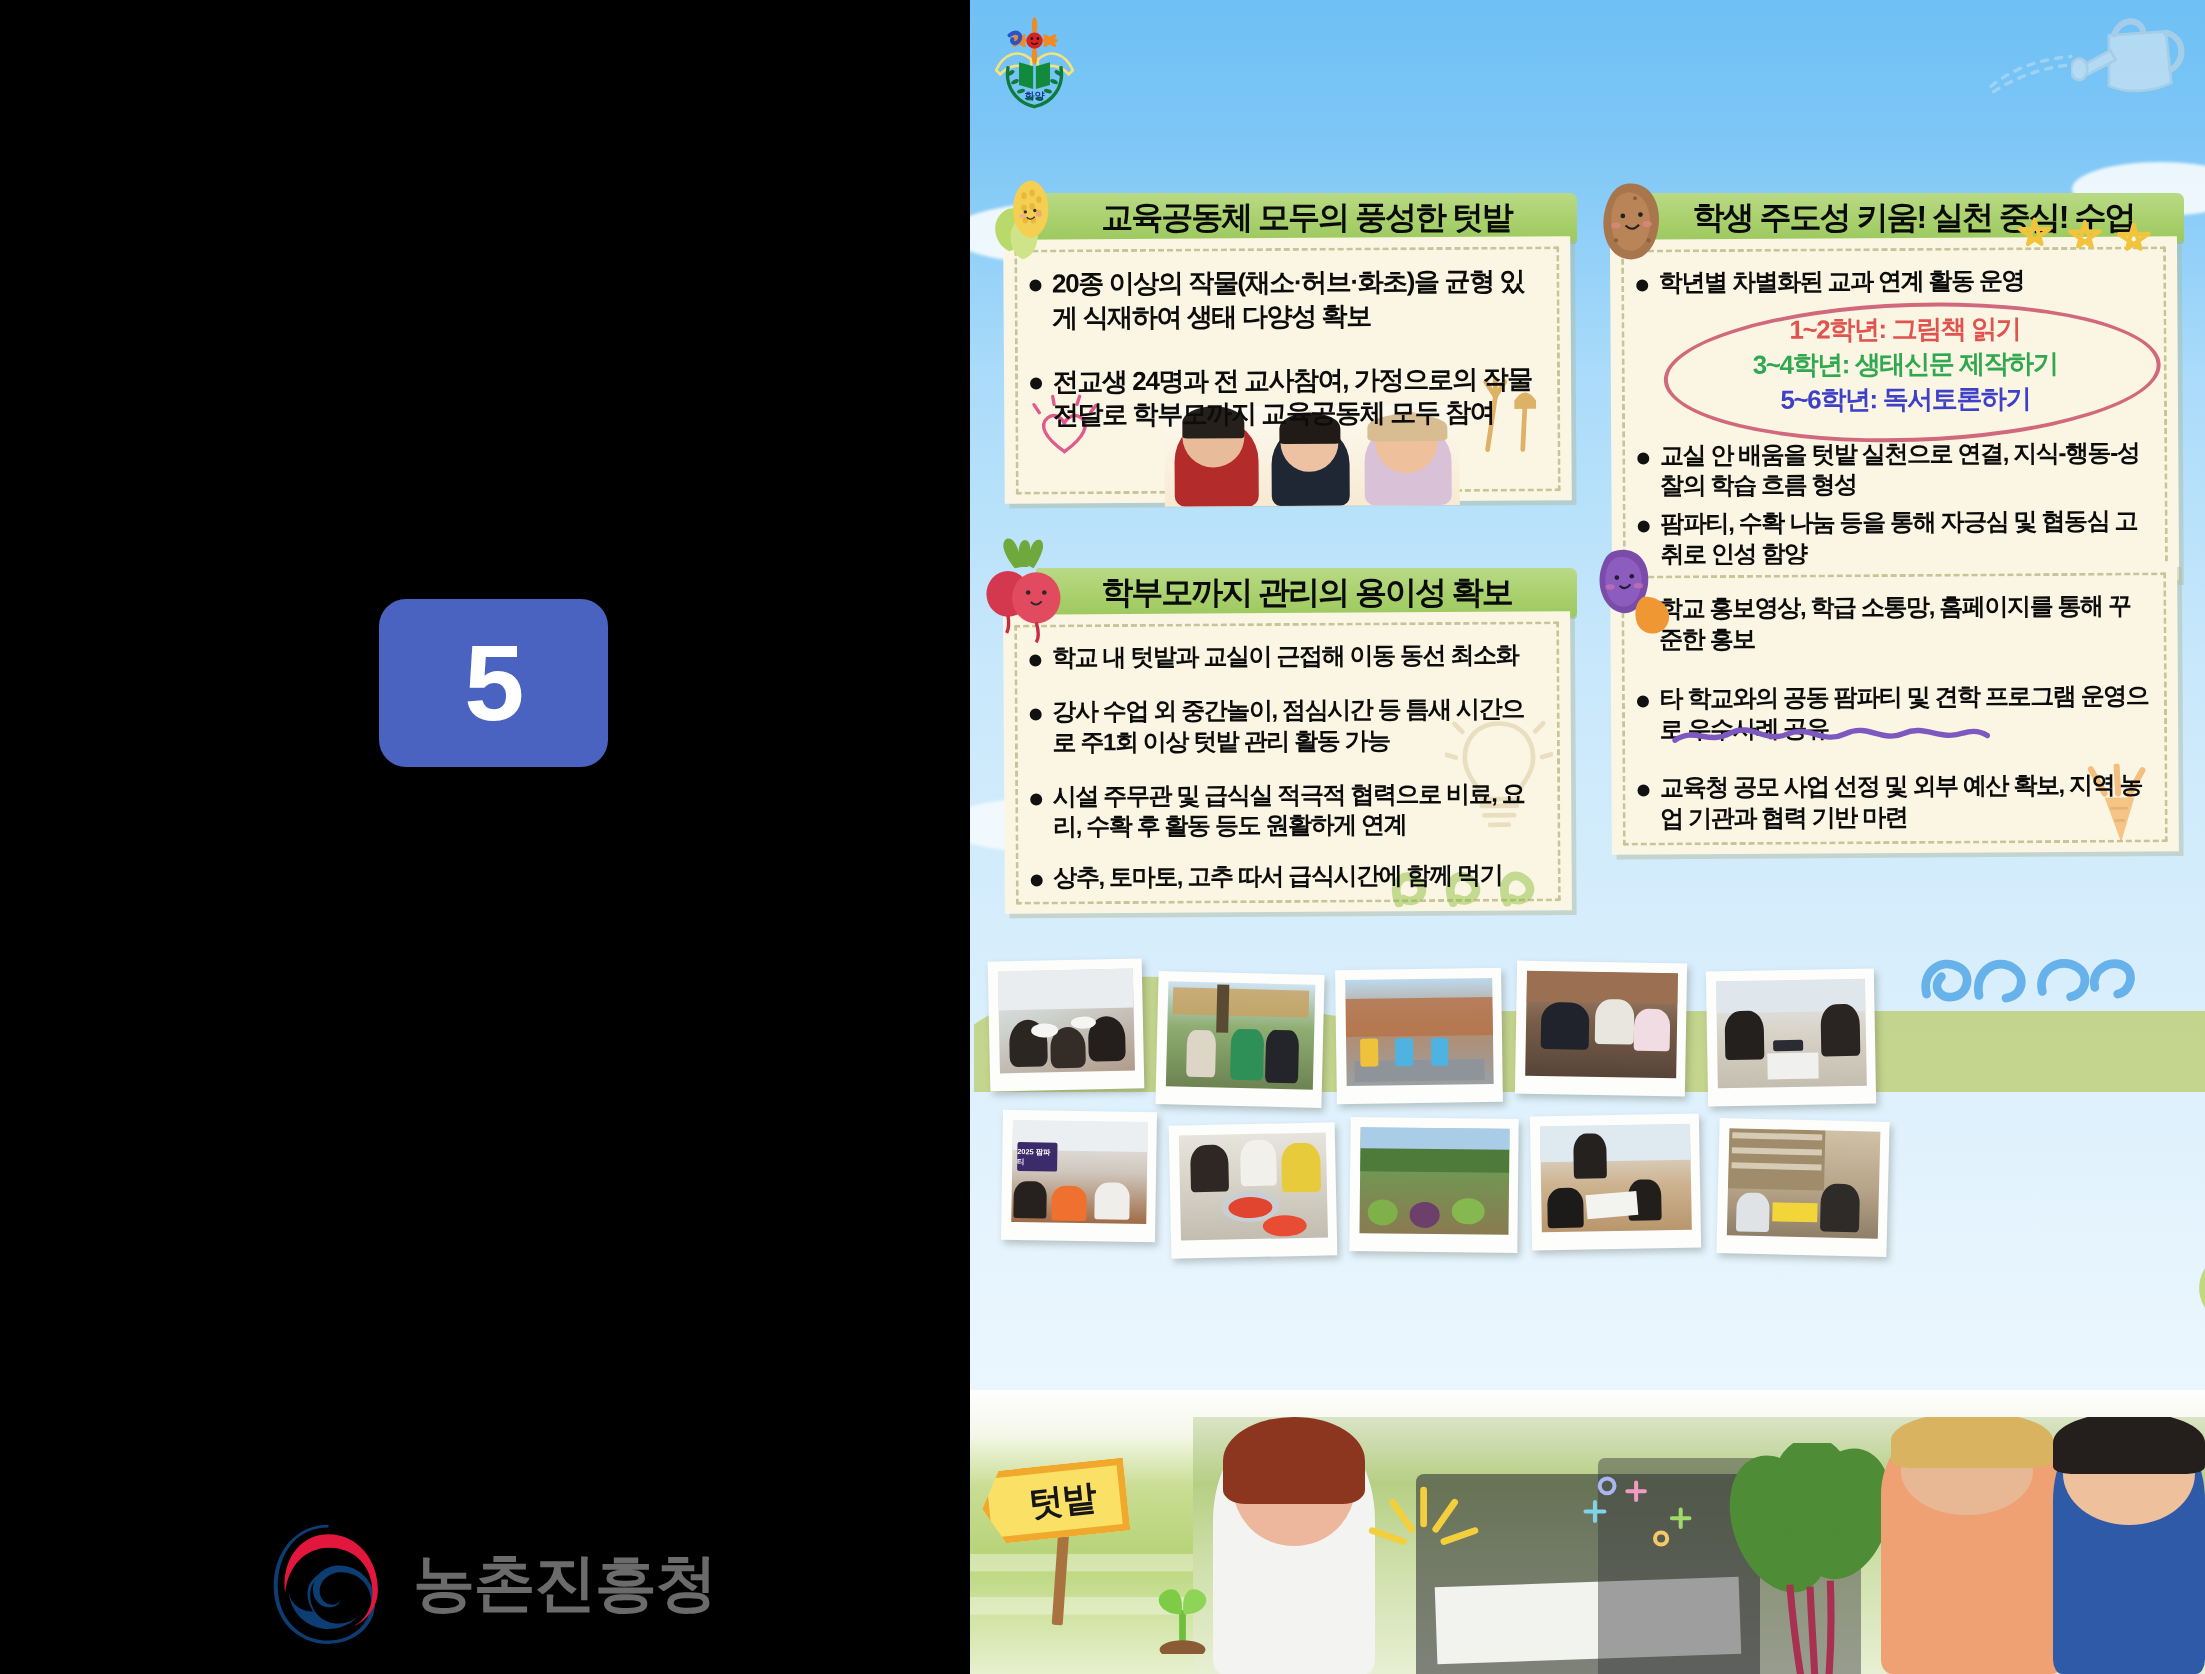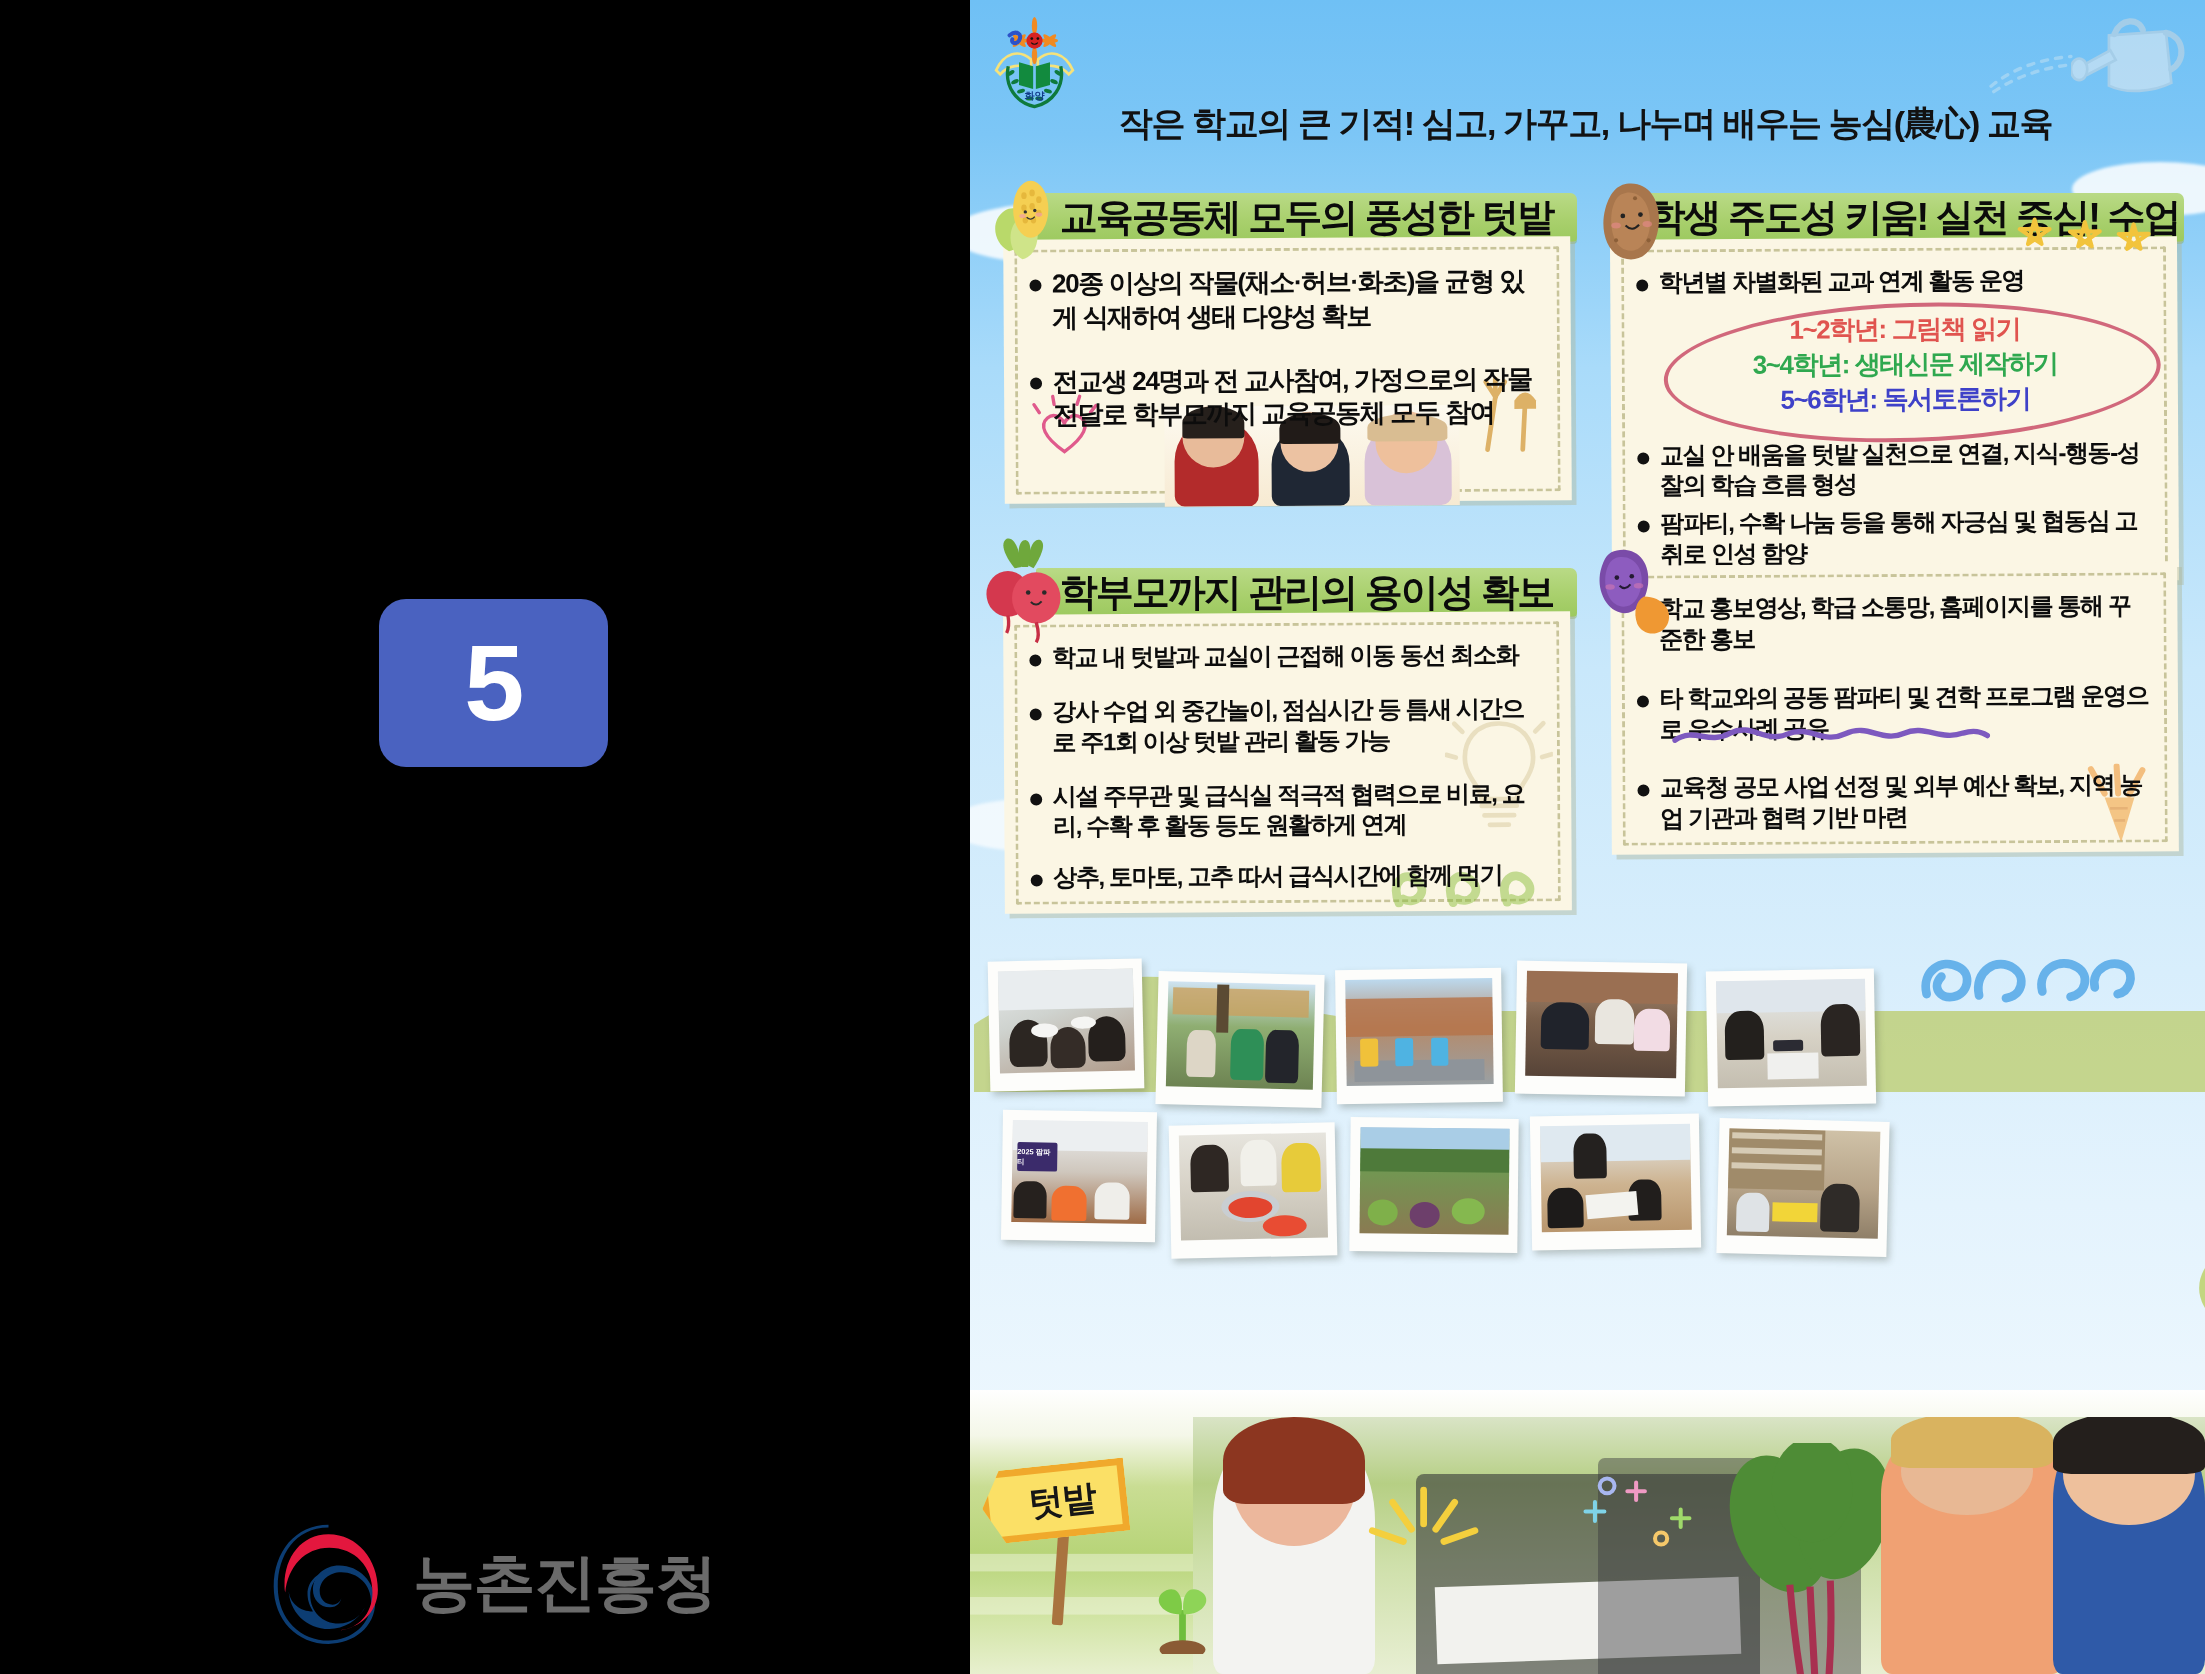--- a/index.html
+++ b/index.html
@@ -78,21 +78,21 @@
   .card.c3 { left:626px; top:375px; }
 
   .card-banner {
     position:relative; margin-left:47px; width:541px; height:49px;
     background:linear-gradient(180deg,#b9da86 0%, #a9d06d 55%, #9cc95f 100%);
     border-radius:2.7px 6.8px 4px 2.7px;
     display:flex; align-items:center; justify-content:center;
     box-shadow: 0 2px 0 rgba(140,175,95,.5);
   }
   .card-banner .bt {
-    font-size:38px; font-weight:bold; color:#0b0b0b; letter-spacing:-2px;
+    font-size:32px; font-weight:bold; color:#0b0b0b; letter-spacing:-2px;
     white-space:nowrap; font-family:"Liberation Sans", sans-serif;
   }
   .card-veg {
     position:absolute; left:-3.4px; top:-15px; width:80px; height:88px; z-index:4;
   }
   .card-note {
     position:relative; margin-top:-4px; margin-left:15px;
     width:567px; min-height:264px;
     background:#fbf6e4;
     box-shadow: 4.7px 4.7px 0 rgba(175,185,155,.45);
@@ -272,21 +272,20 @@
             <path d="M14 88 L58 64 L66 78 L24 100 Z"></path>
             <ellipse cx="12" cy="92" rx="12" ry="16"></ellipse>
           </g>
           <g fill="none" stroke="#cdd7df" stroke-width="9" stroke-linecap="round">
             <path d="M140 38 C168 44 170 80 148 92"></path>
             <path d="M64 40 C74 16 100 16 106 34"></path>
           </g>
         </svg>
       </div>
 
-      <div class="poster-sub">작은 학교의 큰 기적! 심고, 가꾸고, 나누며 배우는 농심(農心) 교육</div>
     </div>
 
     <div class="cards">
 
       <div class="card c0">
         <div class="card-veg">
           <svg viewBox="0 0 118 130">
             <path d="M34 108 C10 96 6 62 28 48 C40 40 56 46 60 62 C64 82 54 104 34 108 Z" fill="#b9d96a"></path>
             <path d="M54 120 C34 110 30 78 46 62 C58 50 74 58 76 76 C78 98 70 116 54 120 Z" fill="#cfe489"></path>
             <ellipse cx="66" cy="46" rx="26" ry="42" fill="#f5cf52"></ellipse>

